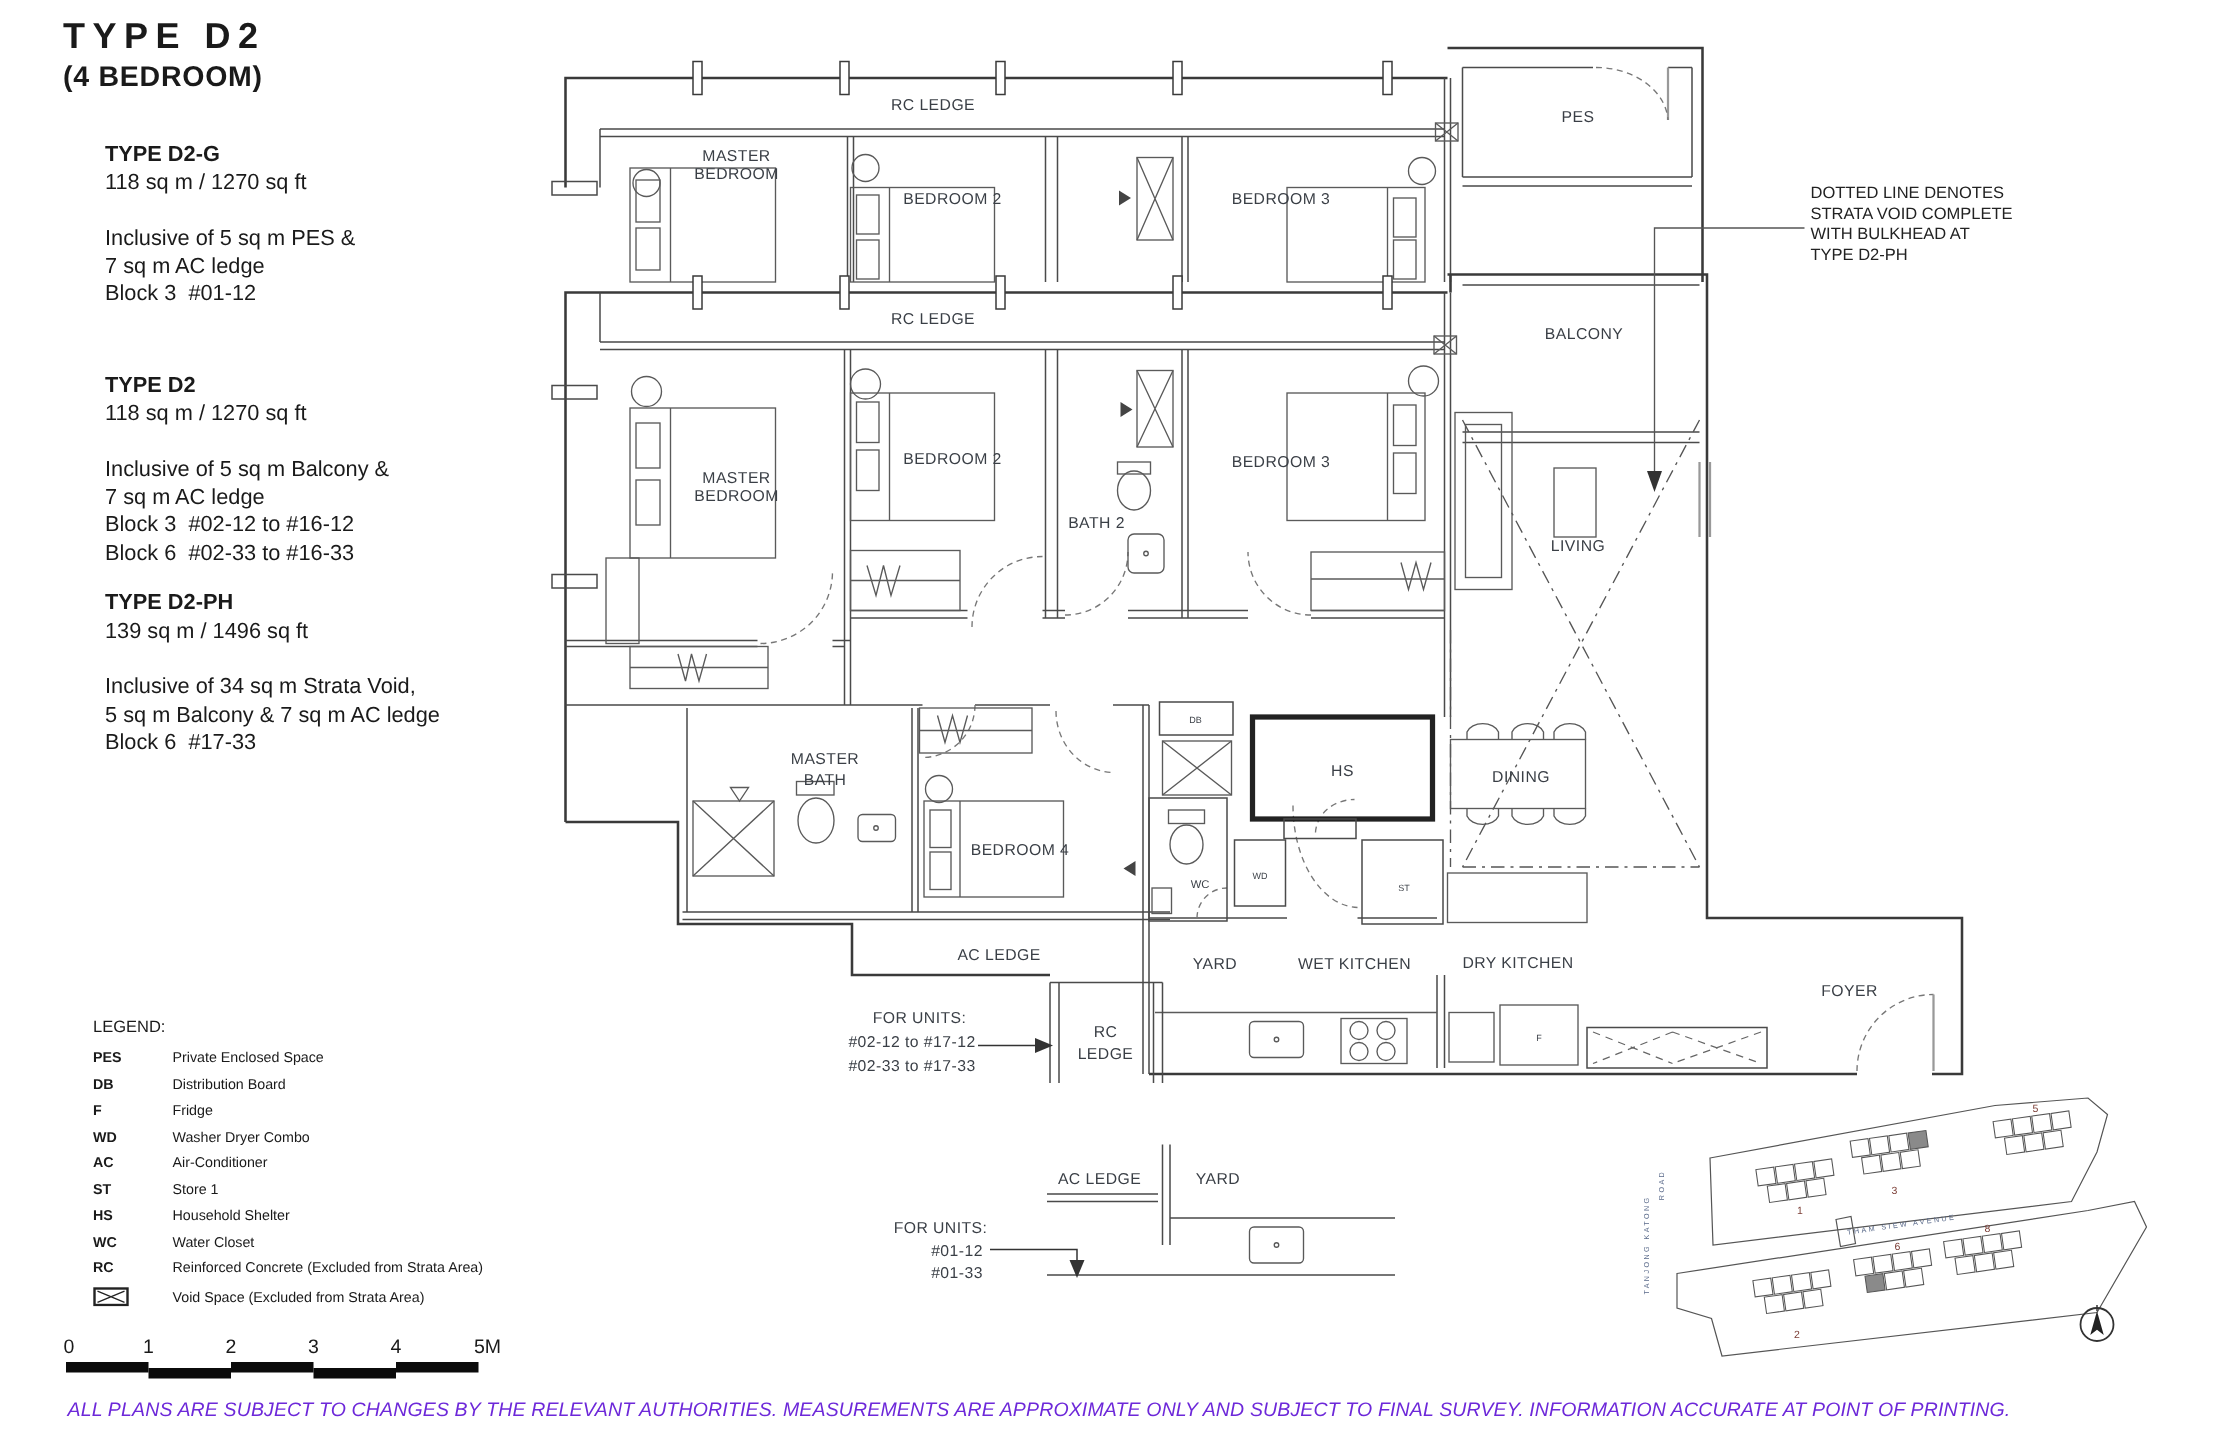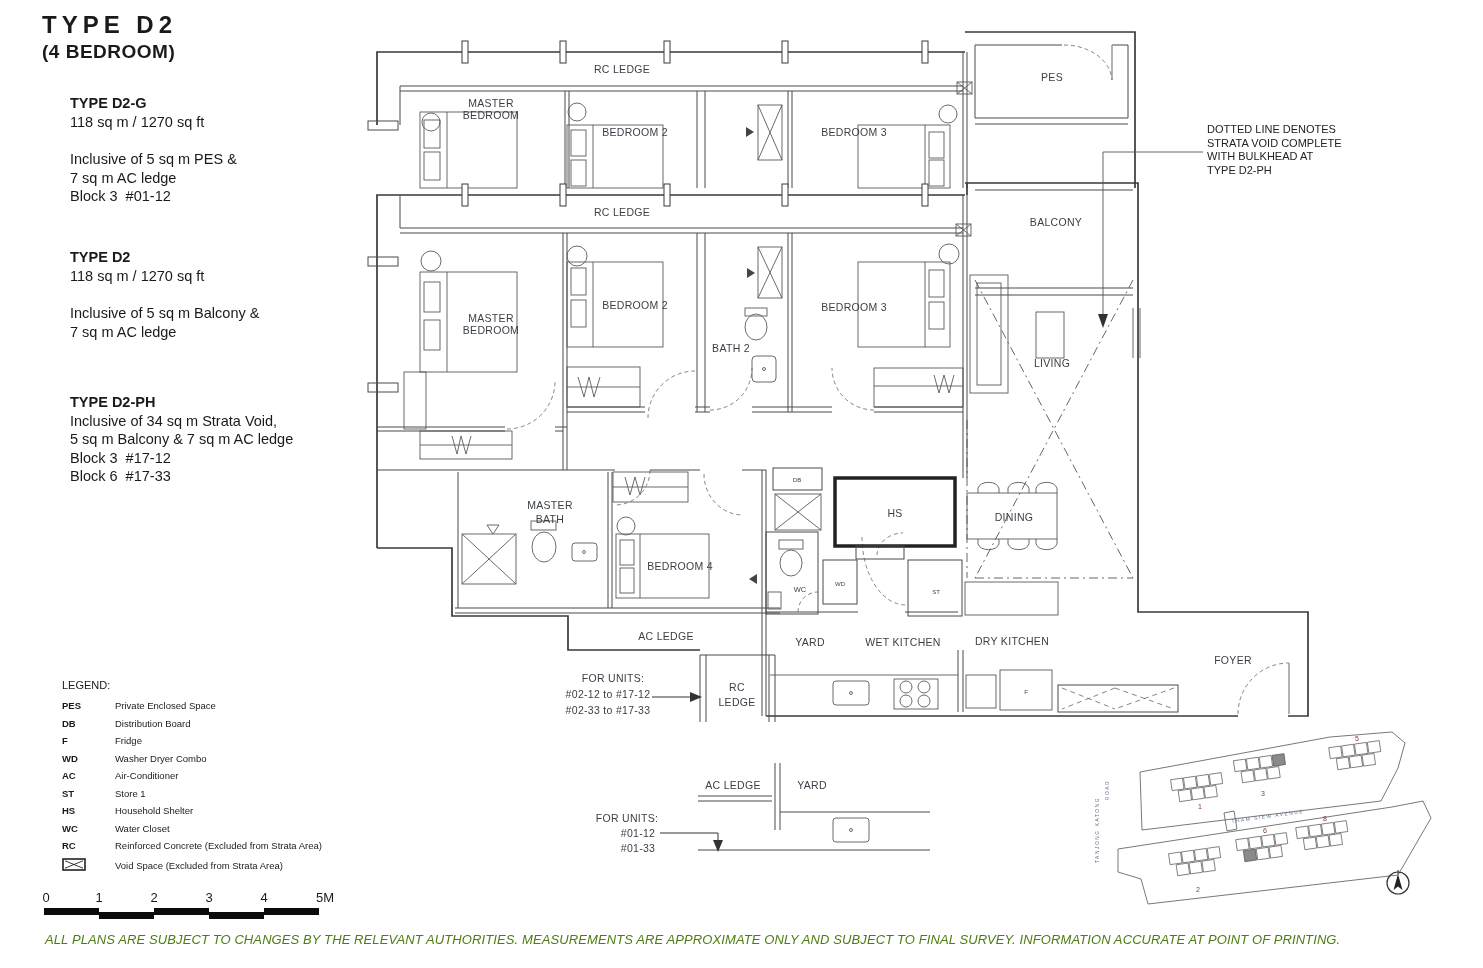--- a/index.html
+++ b/index.html
@@ -16,21 +16,21 @@
   .spec-1{top:94px}.spec-2{top:248px}.spec-3{top:393px}
   .legend{position:absolute;left:42px;top:679px;width:300px;font-size:9.5px;margin-left:20px;}
   .legend .lg-title{font-size:11px;margin-bottom:9px;}
   .legend .row{display:flex;align-items:center;margin-bottom:6.5px;min-height:11px;}
   .legend .abbr{width:53px;font-weight:bold;flex:none;}
   .legend .sym{width:53px;flex:none;}
   .scalebar{position:absolute;left:44px;top:890px;width:300px;height:40px;}
   .scalebar .num{position:absolute;top:0;font-size:13px;transform:translateX(-50%);}
   .sb-seg{position:absolute;width:55px;height:7px;background:#0b0b0b;}
   .disclaimer{position:absolute;left:45px;top:932px;width:1430px;font-size:13px;
-              font-style:italic;letter-spacing:0.1px;color:#4d7c0f;}
+              font-style:italic;letter-spacing:0.1px;color:#6d28d9;}
   .note{position:absolute;left:1207px;top:123px;font-size:11px;line-height:13.5px;color:#222;}
   .note p{margin:0;}
   
   svg.plan{position:absolute;left:0;top:0;}
   .w1{stroke:#4a4a4a;stroke-width:1;fill:none;}
   .w2{stroke:#3a3a3a;stroke-width:1.7;fill:none;}
   .w3{stroke:#222;stroke-width:3.5;fill:none;}
   .fur{stroke:#5a5a5a;stroke-width:0.9;fill:none;}
   .door{stroke:#777;stroke-width:0.9;stroke-dasharray:4 3;fill:none;}
   .leaf{stroke:#999;stroke-width:1.5;fill:none;}
@@ -63,27 +63,29 @@
     <p>Inclusive of 5 sq m PES &amp;</p>
     <p>7 sq m AC ledge</p>
     <p>Block 3  #01-12</p>
   </div>
 
   <div class="spec spec-2">
     <h3>TYPE D2</h3>
     <p class="area">118 sq m / 1270 sq ft</p>
     <p>Inclusive of 5 sq m Balcony &amp;</p>
     <p>7 sq m AC ledge</p>
+    <p>Block 3  #02-12 to #16-12</p>
+    <p>Block 6  #02-33 to #16-33</p>
   </div>
 
   <div class="spec spec-3">
     <h3>TYPE D2-PH</h3>
+    <p class="area">139 sq m / 1496 sq ft</p>
     <p>Inclusive of 34 sq m Strata Void,</p>
     <p>5 sq m Balcony &amp; 7 sq m AC ledge</p>
-    <p>Block 3  #17-12</p>
     <p>Block 6  #17-33</p>
   </div>
 
   <div class="legend">
     <div class="lg-title">LEGEND:</div>
     <div class="row">
         <span class="abbr">PES</span>
         <span>Private Enclosed Space</span>
       </div>
     <div class="row">

